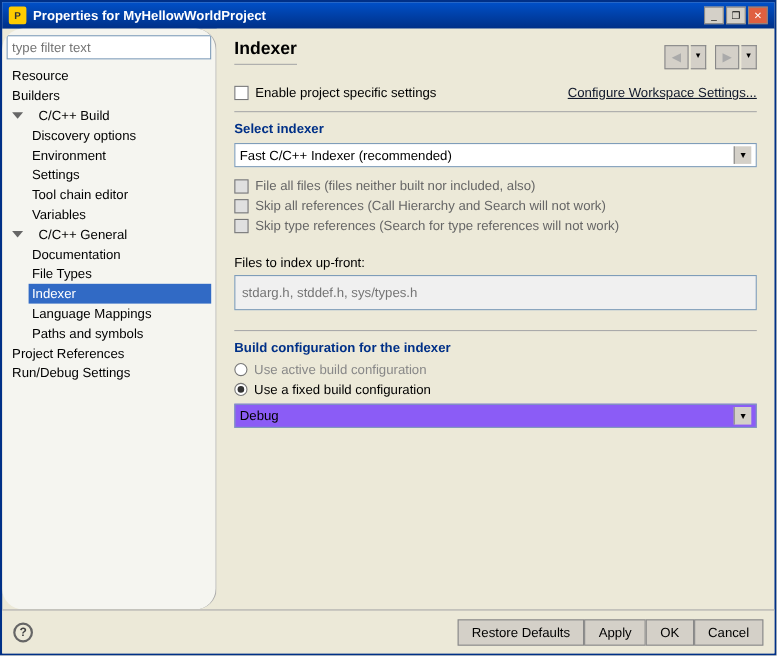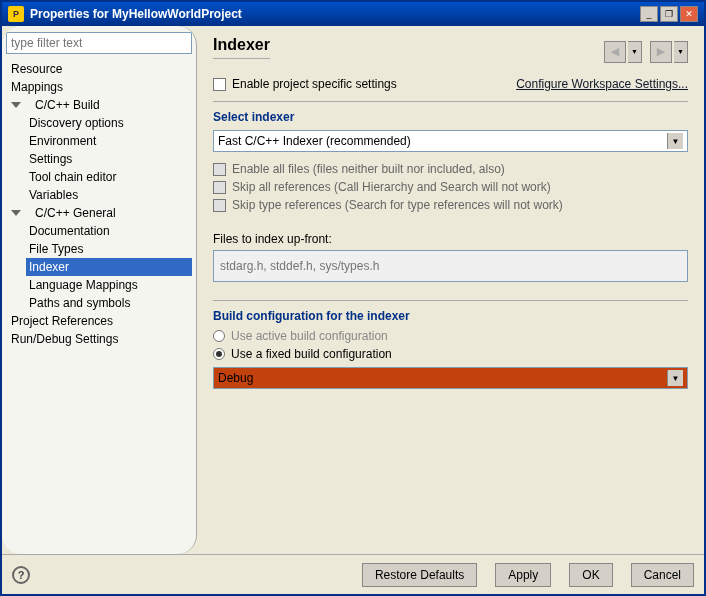--- a/index.html
+++ b/index.html
@@ -242,21 +242,21 @@
       border-radius: 50%;
       background: #333;
     }
     .radio-label-disabled {
       color: #888;
     }
     .debug-select {
       width: 100%;
       height: 22px;
       border: 1px solid #7f9db9;
-      background: #c2410c;
+      background: #8b5cf6;
       padding: 2px 4px;
       font-size: 12px;
       display: flex;
       align-items: center;
       justify-content: space-between;
       margin-top: 6px;
     }
     .debug-arrow {
       width: 16px;
       height: 16px;
@@ -288,21 +288,21 @@
       display: flex;
       align-items: center;
       justify-content: center;
       font-size: 11px;
       font-weight: bold;
       color: #444;
       cursor: pointer;
     }
     .bottom-right {
       display: flex;
-      gap: 18px;
+      gap: 0;
       padding-left: 36px;
     }
     .btn {
       height: 24px;
       padding: 0 12px;
       background: #d4d0c8;
       border: 1px solid #888;
       font-size: 12px;
       cursor: pointer;
       display: flex;
@@ -373,21 +373,21 @@
 
     <div class="left-panel">
       <input class="filter-input" type="text" placeholder="type filter text" style="">
 
       
       <div class="tree-root">
         <div class="tree-item">
           <span class="tree-item-label">Resource</span>
         </div>
         <div class="tree-item">
-          <span class="tree-item-label">Mappings</span>
+          <span class="tree-item-label">Builders</span>
         </div>
         <div class="tree-item">
           <span class="tree-group-label">
             <span class="triangle triangle-down"></span>
             <span>C/C++ Build</span>
           </span>
         </div>
         <div class="tree-child">
           <div class="tree-item">
             <span class="tree-item-label">Discovery options</span>
@@ -463,21 +463,21 @@
       
       <div class="section-label">Select indexer</div>
       <div class="select-box">
         <span>Fast C/C++ Indexer (recommended)</span>
         <div class="select-arrow">▼</div>
       </div>
 
       
       <div class="checkbox-row">
         <div class="checkbox"></div>
-        <span>Enable all files (files neither built nor included, also)</span>
+        <span>File all files (files neither built nor included, also)</span>
       </div>
       <div class="checkbox-row">
         <div class="checkbox"></div>
         <span>Skip all references (Call Hierarchy and Search will not work)</span>
       </div>
       <div class="checkbox-row">
         <div class="checkbox"></div>
         <span>Skip type references (Search for type references will not work)</span>
       </div>
 

